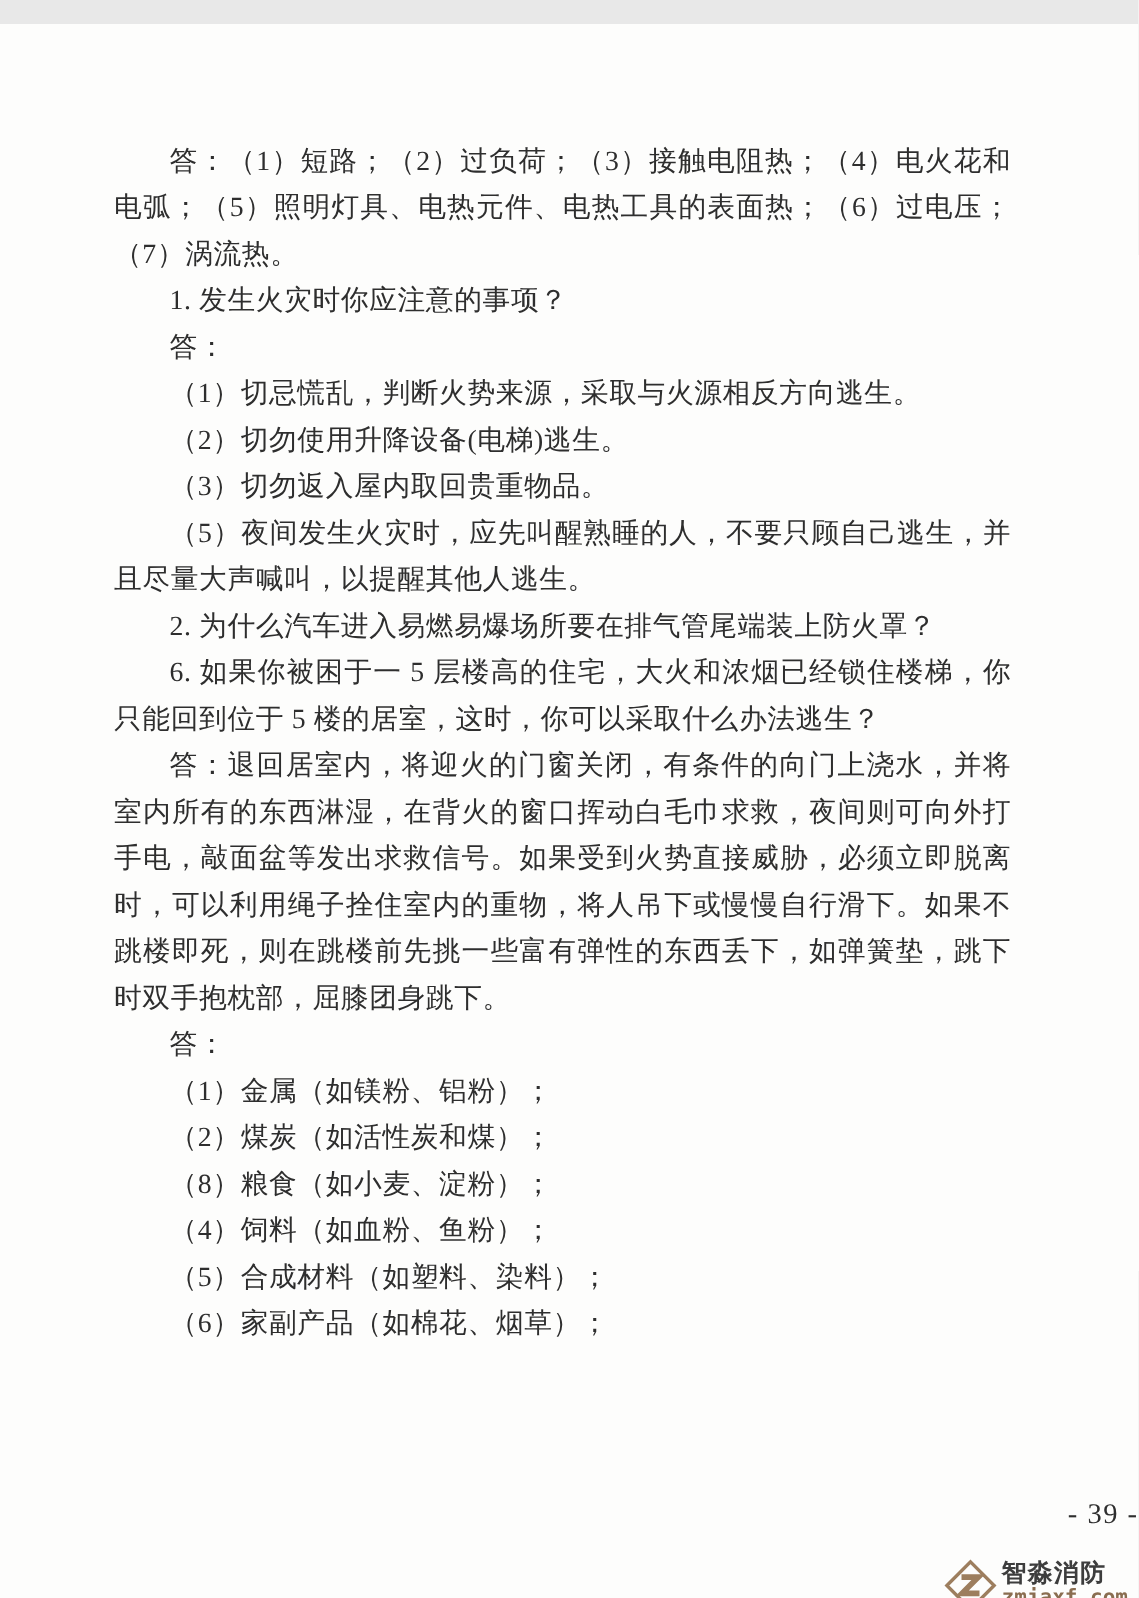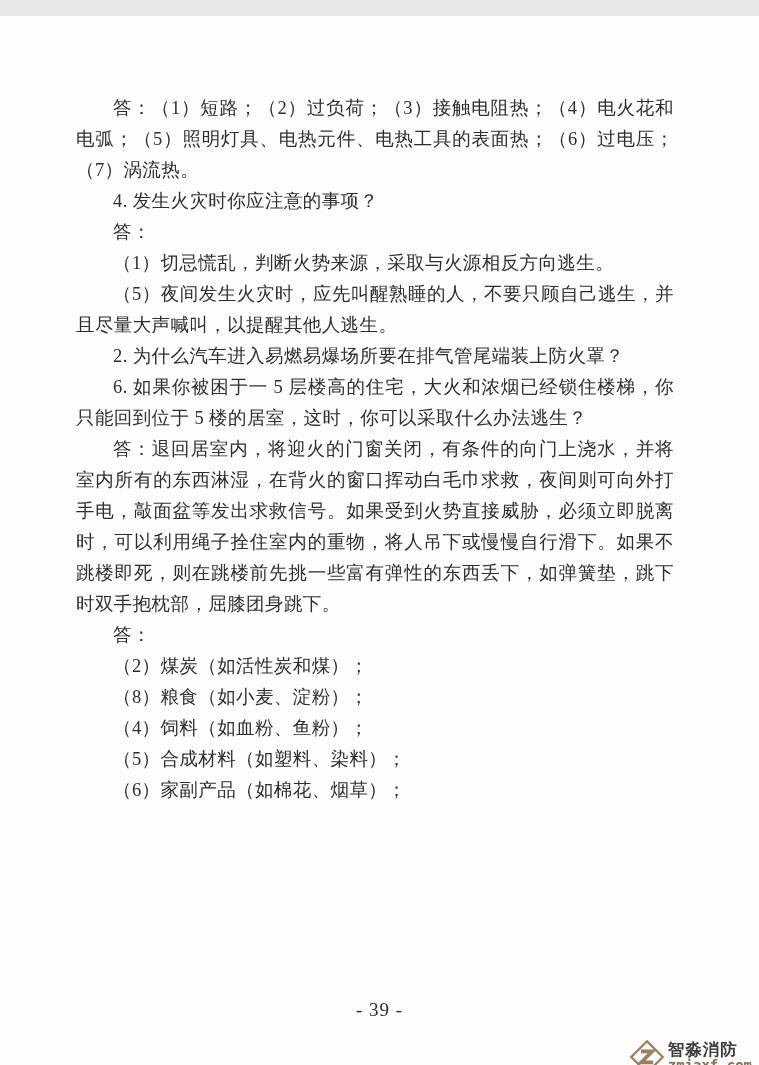--- a/index.html
+++ b/index.html
@@ -31,21 +31,21 @@
     text-indent: 2em;
     letter-spacing: 0.4px;
     word-break: break-all;
   }
 
   .page-number {
     position: absolute;
     top: 983px;
     left: 0;
     width: 100%;
-    text-align: center;
+    text-align: right;
     font-size: 19px;
     letter-spacing: 1px;
     color: #2e2e2e;
   }
 
   .watermark {
     position: absolute;
     right: 7px;
     bottom: 5px;
     display: flex;
@@ -79,28 +79,31 @@
     white-space: nowrap;
   }
 </style>
 </head>
 <body>
 
 <div class="page">
 
   <div class="content">
     <p class="para">答：（1）短路；（2）过负荷；（3）接触电阻热；（4）电火花和电弧；（5）照明灯具、电热元件、电热工具的表面热；（6）过电压；（7）涡流热。</p>
-    <p class="para">4. 发生火灾时你应注意的事项？</p>
+    <p class="para">1. 发生火灾时你应注意的事项？</p>
     <p class="para">答：</p>
     <p class="para">（1）切忌慌乱，判断火势来源，采取与火源相反方向逃生。</p>
+    <p class="para">（2）切勿使用升降设备(电梯)逃生。</p>
+    <p class="para">（3）切勿返入屋内取回贵重物品。</p>
     <p class="para">（5）夜间发生火灾时，应先叫醒熟睡的人，不要只顾自己逃生，并且尽量大声喊叫，以提醒其他人逃生。</p>
     <p class="para">2. 为什么汽车进入易燃易爆场所要在排气管尾端装上防火罩？</p>
     <p class="para">6. 如果你被困于一 5 层楼高的住宅，大火和浓烟已经锁住楼梯，你只能回到位于 5 楼的居室，这时，你可以采取什么办法逃生？</p>
     <p class="para">答：退回居室内，将迎火的门窗关闭，有条件的向门上浇水，并将室内所有的东西淋湿，在背火的窗口挥动白毛巾求救，夜间则可向外打手电，敲面盆等发出求救信号。如果受到火势直接威胁，必须立即脱离时，可以利用绳子拴住室内的重物，将人吊下或慢慢自行滑下。如果不跳楼即死，则在跳楼前先挑一些富有弹性的东西丢下，如弹簧垫，跳下时双手抱枕部，屈膝团身跳下。</p>
     <p class="para">答：</p>
+    <p class="para">（1）金属（如镁粉、铝粉）；</p>
     <p class="para">（2）煤炭（如活性炭和煤）；</p>
     <p class="para">（8）粮食（如小麦、淀粉）；</p>
     <p class="para">（4）饲料（如血粉、鱼粉）；</p>
     <p class="para">（5）合成材料（如塑料、染料）；</p>
     <p class="para">（6）家副产品（如棉花、烟草）；</p>
   </div>
 
   <div class="page-number">- 39 -</div>
 
   <div class="watermark">

